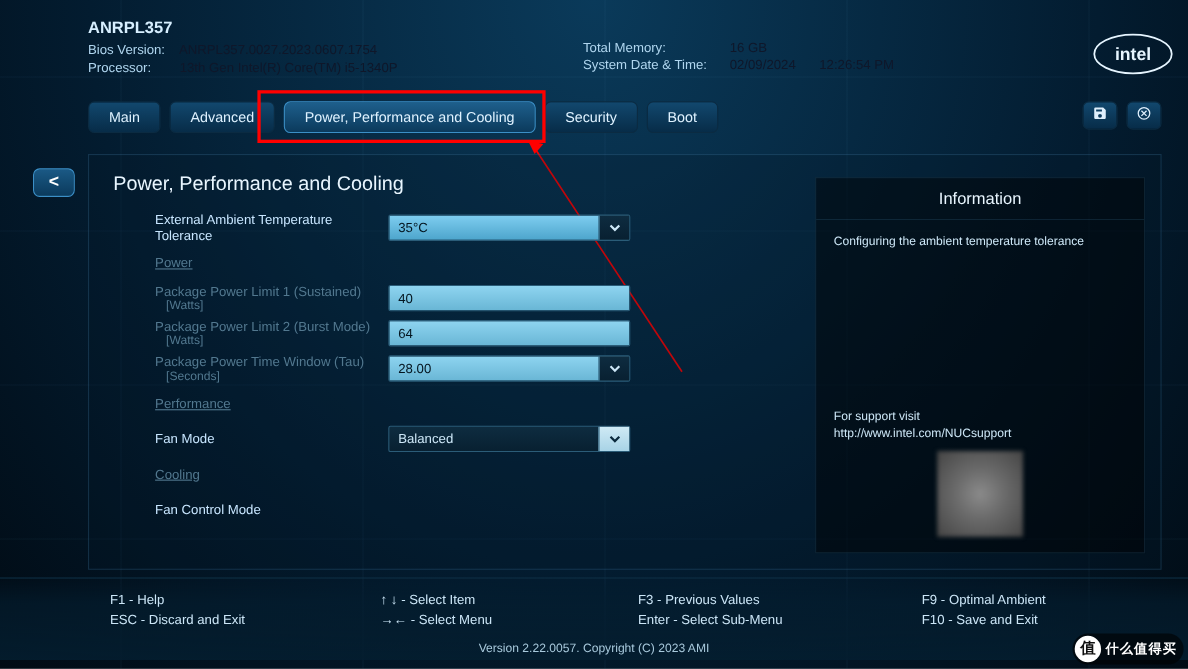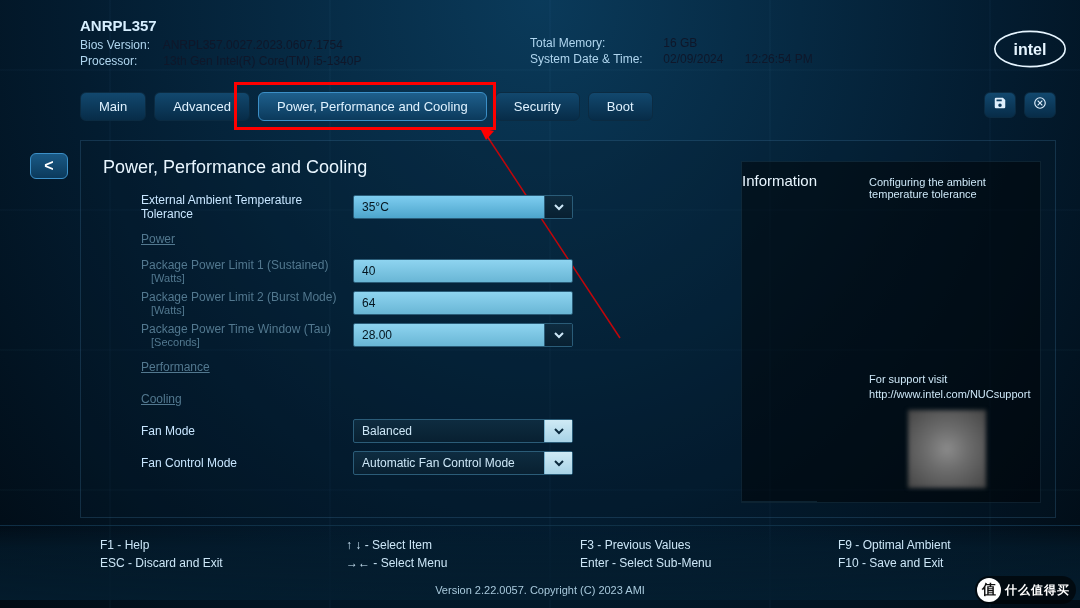--- a/index.html
+++ b/index.html
@@ -78,21 +78,21 @@
     position: absolute; left: 80px; right: 24px; top: 140px; bottom: 90px;
     border: 1px solid rgba(90,160,210,.2);
     background: rgba(5,25,40,.25);
     display: flex;
   }
   .page-left { flex: 1; padding: 16px 22px; position: relative; }
   .page-right {
     width: 300px; margin: 20px 14px 14px 0;
     background: rgba(0,0,0,.45);
     border: 1px solid rgba(90,160,210,.15);
-    display: flex; flex-direction: row; gap: 36px;
+    display: flex; flex-direction: column;
   }
   .page-title {
     font-size: 18px; color: #e9f6ff; font-weight: 500; margin-bottom: 14px;
   }
   .row { display: flex; align-items: center; min-height: 30px; margin-bottom: 2px; }
   .lbl { width: 250px; font-size: 12px; color: #c8e6ff; padding-left: 38px; }
   .lbl.dim { color: #52788f; }
   .lbl.section { text-decoration: underline; color: #52788f; }
   .lbl.link { text-decoration: underline; color: #c8e6ff; cursor: pointer; }
   .lbl .sub { display:block; font-size:11px; padding-left: 10px; }
@@ -283,45 +283,37 @@
               <path d="M1 3l4 4 4-4" fill="none" stroke="#cde7f7" stroke-width="2"></path>
             </svg>
         </div>
       </div>
     </div>
 
     <div class="row">
         <div class="lbl section">Performance</div>
       </div>
     <div class="row">
-        <div class="lbl section">Cooling</div>
-      </div>
-
-    <div class="row">
       <div class="lbl">Fan Mode</div>
       <div class="dropdown neutral">
         <span>Balanced</span>
         <div class="dd-arrow lite">
           <svg viewBox="0 0 10 10">
               <path d="M1 3l4 4 4-4" fill="none" stroke="#0b2a3d" stroke-width="2"></path>
             </svg>
         </div>
       </div>
     </div>
 
     <div class="row">
+        <div class="lbl section">Cooling</div>
+      </div>
+
+    <div class="row">
       <div class="lbl">Fan Control Mode</div>
-      <div class="dropdown neutral">
-        <span>Automatic Fan Control Mode</span>
-        <div class="dd-arrow lite">
-          <svg viewBox="0 0 10 10">
-              <path d="M1 3l4 4 4-4" fill="none" stroke="#0b2a3d" stroke-width="2"></path>
-            </svg>
-        </div>
-      </div>
     </div>
   </div>
 
   <div class="page-right">
     <div class="info-title">Information</div>
     <div class="info-body">
       <div>Configuring the ambient temperature tolerance</div>
       <div class="info-support">
         <div>For support visit</div>
         <div>http://www.intel.com/NUCsupport</div>

